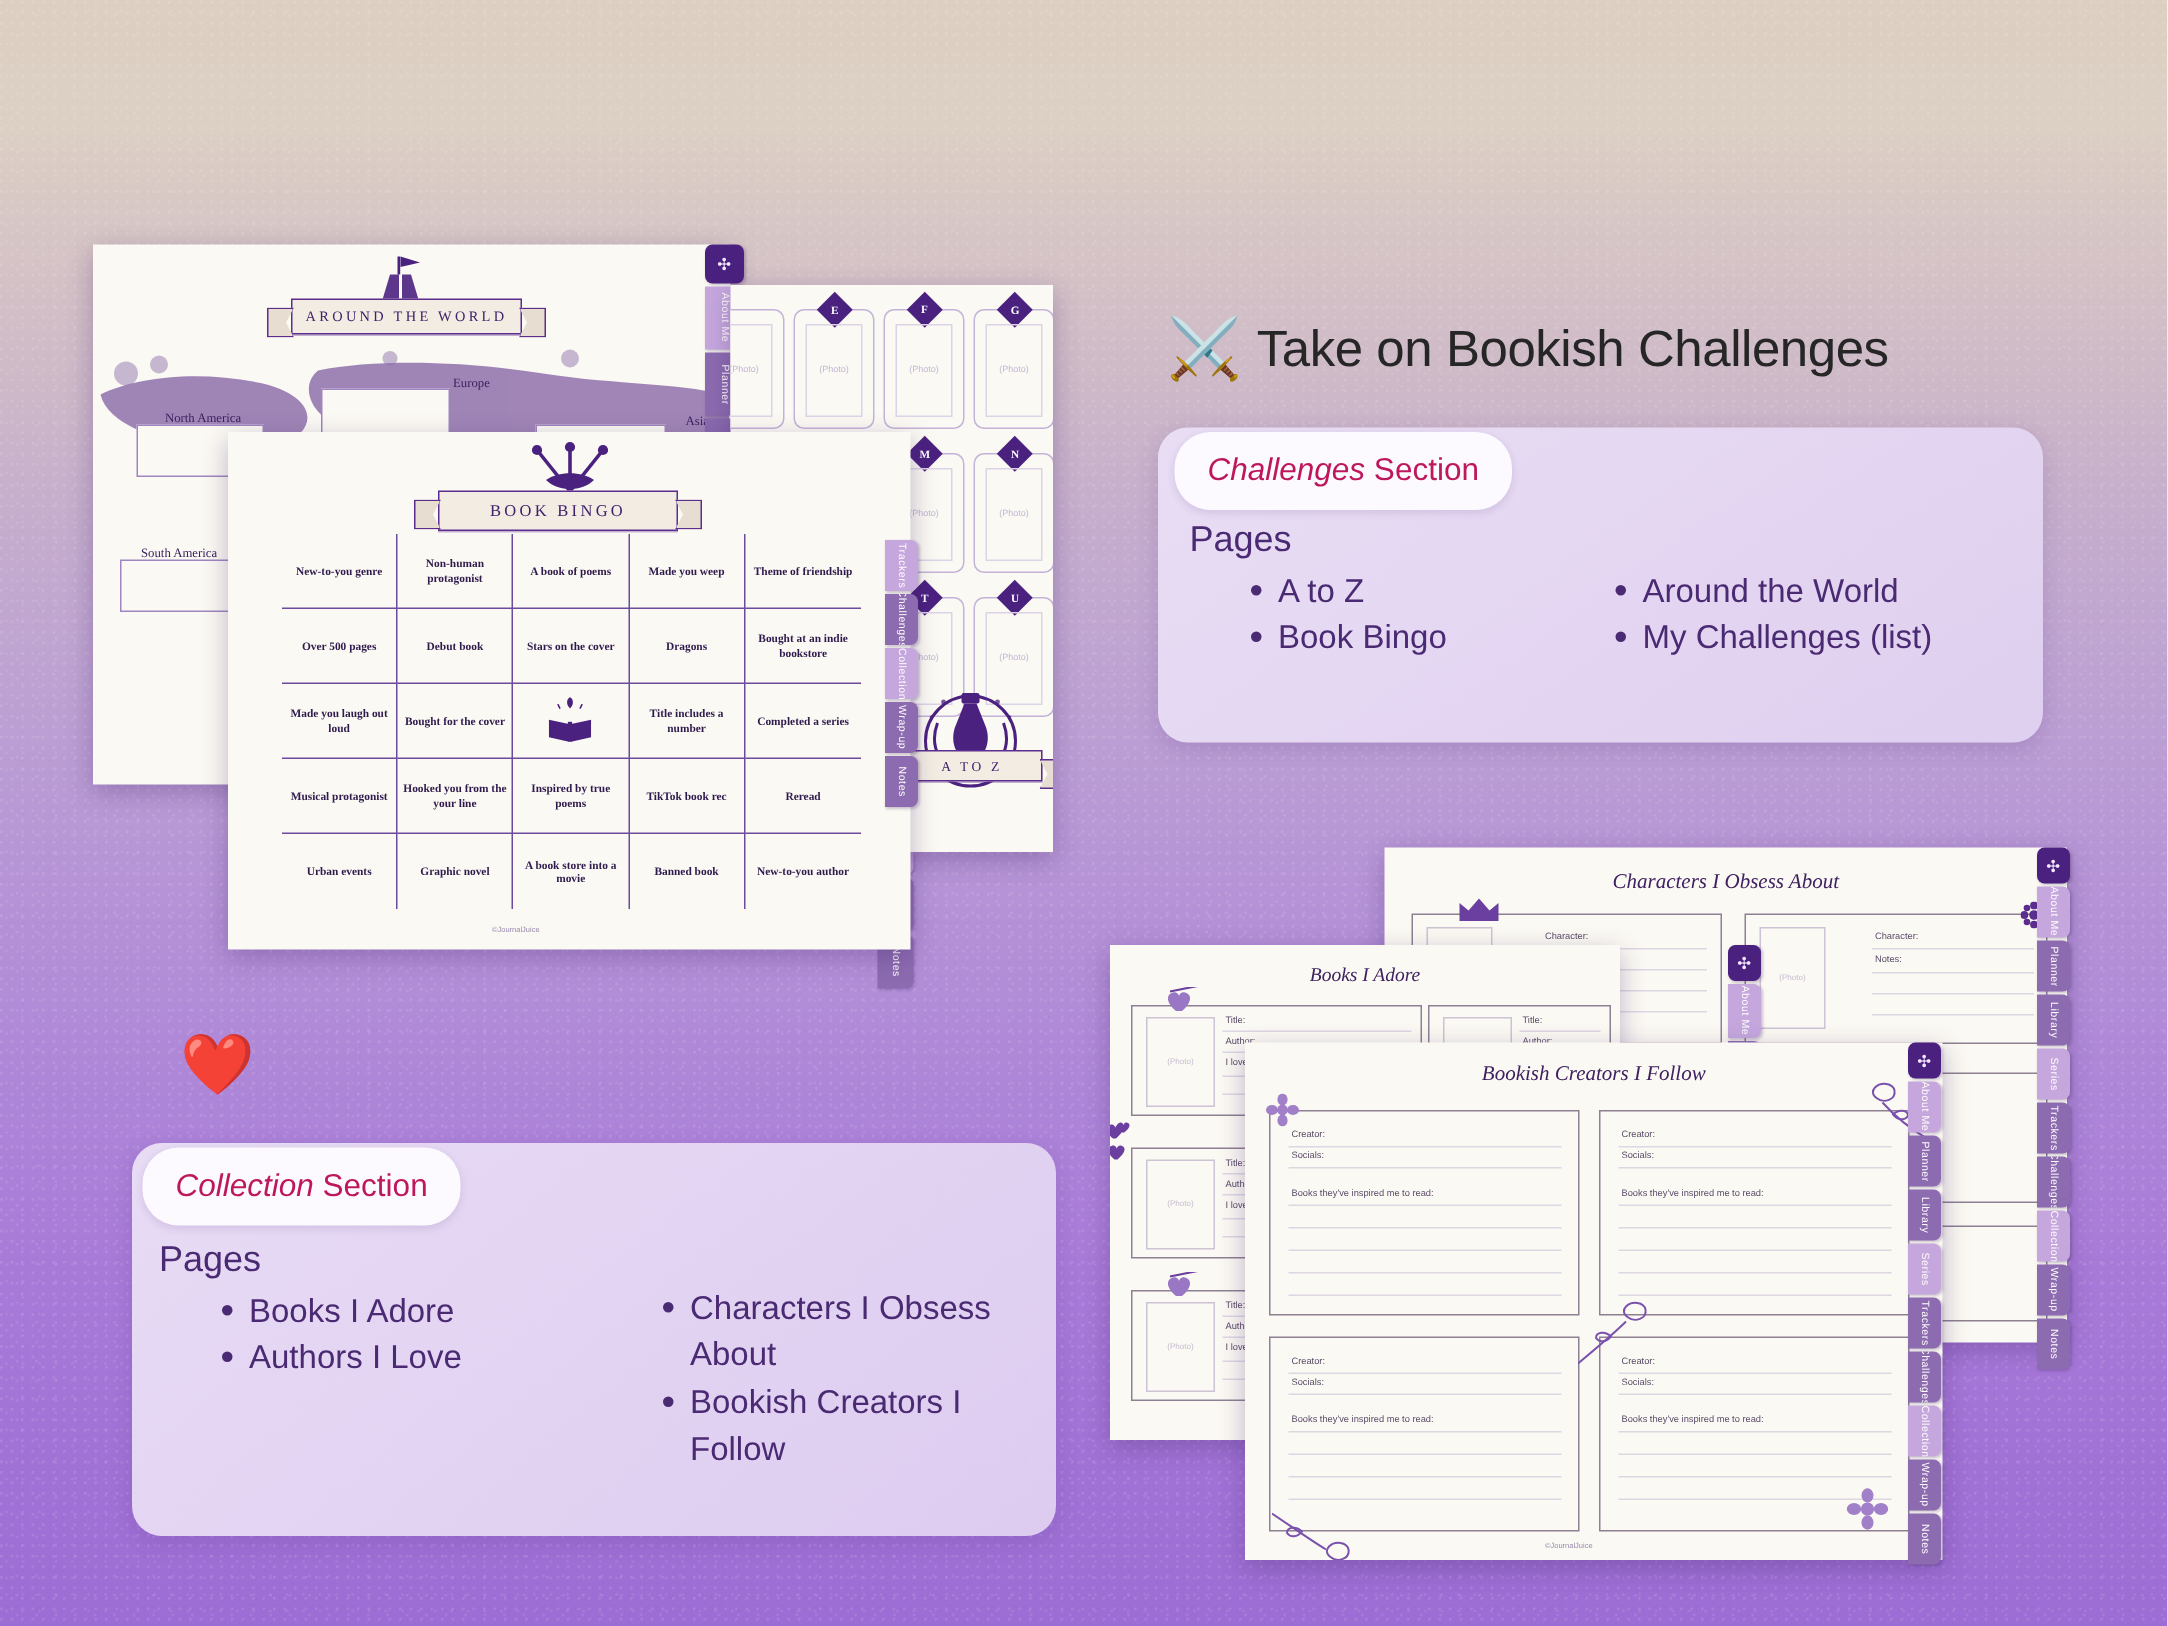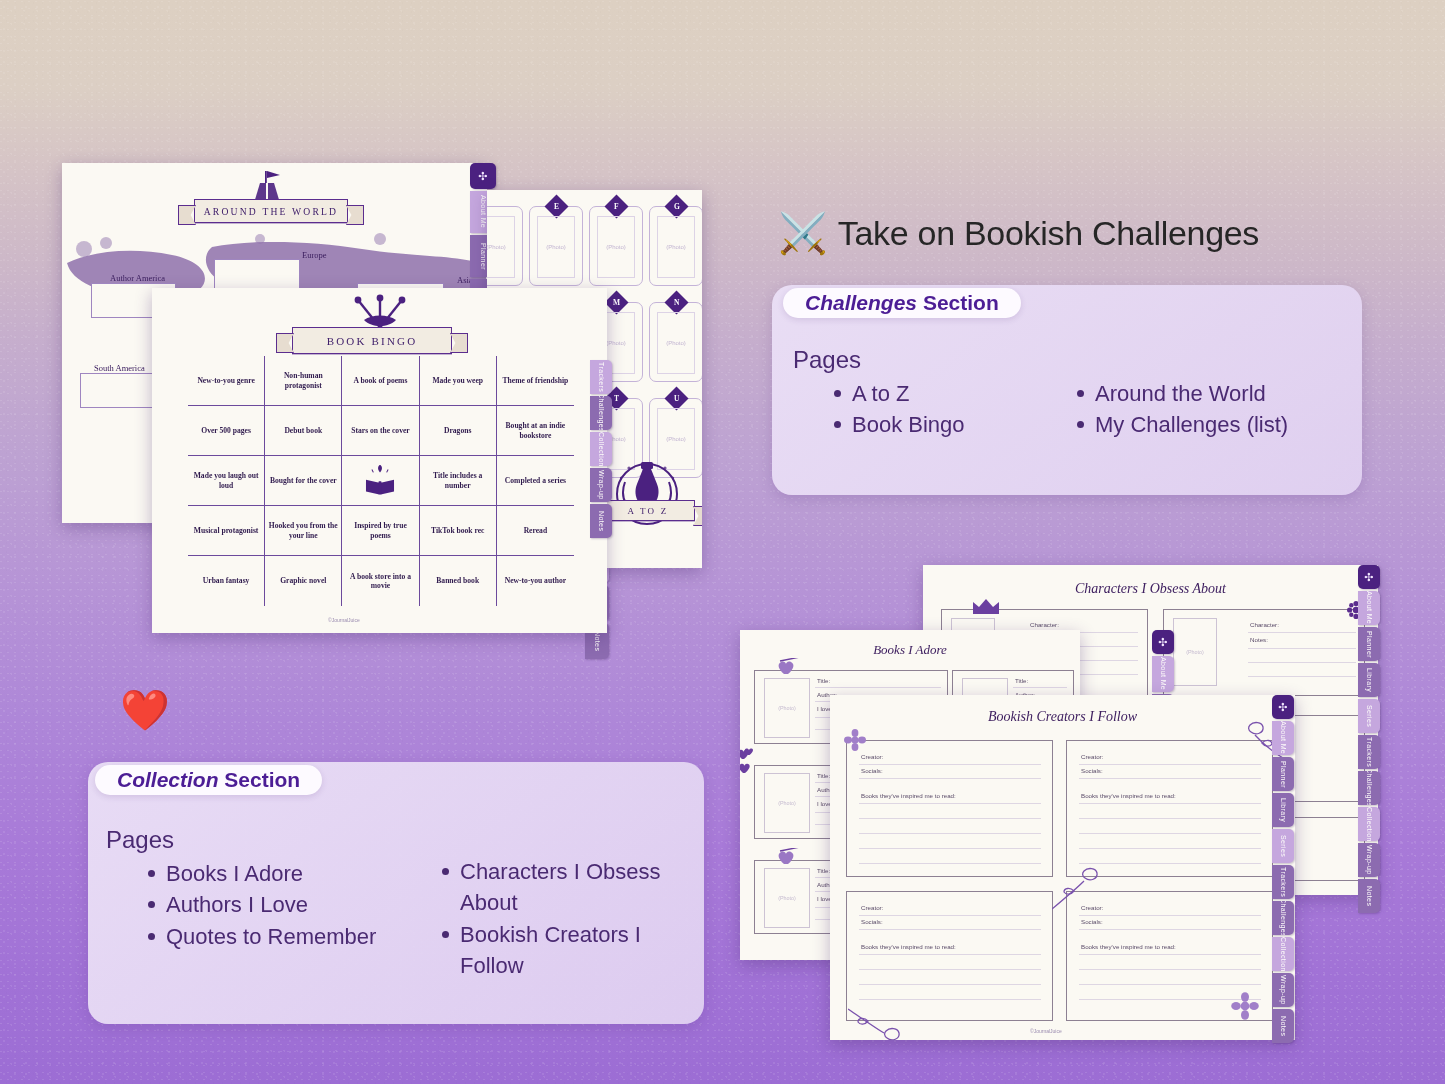--- a/index.html
+++ b/index.html
@@ -150,22 +150,22 @@
   .head-emoji{font-size:40px;line-height:1;}
   .head-text{font-size:34px;color:#262626;letter-spacing:-.3px;}
 
   .card{
     position:absolute;border-radius:20px;
     background:linear-gradient(135deg,rgba(234,223,246,.96),rgba(226,211,242,.92));
     box-shadow:0 4px 14px rgba(80,45,120,.18);
   }
   .pill{
     position:absolute;background:#fdfaff;border-radius:24px;
-    padding:3px 22px;box-shadow:0 2px 6px rgba(80,45,120,.14);
-    font-size:21px;color:#4c1d95;font-weight:bold;white-space:nowrap;
+    padding:14px 22px;box-shadow:0 2px 6px rgba(80,45,120,.14);
+    font-size:21px;color:#be185d;font-weight:normal;white-space:nowrap;
   }
   .pill i{font-style:italic;}
   .pages-lbl{position:absolute;font-size:24px;color:#4a2a72;}
   ul.plist{margin:0;padding:0 0 0 22px;list-style:none;}
   ul.plist li{
     position:relative;font-size:22px;color:#4a2a72;line-height:1.43;
     padding-left:18px;
   }
   ul.plist li:before{
     content:"";position:absolute;left:0;top:12px;width:7px;height:7px;
@@ -211,21 +211,21 @@
       <g fill="#4b2180">
         <rect x="27" y="2" width="1.8" height="12"></rect>
         <path d="M29 2 L42 6 L29 9Z"></path>
         <path d="M22 14 L28 14 L28 34 L16 34Z" opacity=".9"></path>
         <path d="M30 14 L36 14 L42 34 L30 34Z" opacity=".9"></path>
         <path d="M10 34 L48 34 L41 42 L17 42Z"></path>
       </g>
     </svg>
     <div class="banner" style="position:absolute;left:132px;top:36px;width:152px;height:22px;font-size:9.6px;">AROUND THE WORLD</div>
 
-    <div class="wlbl" style="left:48px;top:110px;">Author America</div>
+    <div class="wlbl" style="left:48px;top:110px;">North America</div>
     <div class="wbox" style="left:29px;top:120px;width:83px;height:33px;"></div>
 
     <div class="wlbl" style="left:240px;top:87px;">Europe</div>
     <div class="wbox" style="left:152px;top:96px;width:84px;height:33px;"></div>
 
     <div class="wlbl" style="left:395px;top:112px;">Asia</div>
     <div class="wbox" style="left:295px;top:120px;width:85px;height:33px;"></div>
 
     <div class="wlbl" style="left:32px;top:200px;">South America</div>
     <div class="wbox" style="left:18px;top:210px;width:84px;height:33px;"></div>
@@ -366,21 +366,21 @@
       </div>
       <div class="bcell">Title includes a number</div>
       <div class="bcell">Completed a series</div>
 
       <div class="bcell">Musical protagonist</div>
       <div class="bcell">Hooked you from the your line</div>
       <div class="bcell">Inspired by true poems</div>
       <div class="bcell">TikTok book rec</div>
       <div class="bcell">Reread</div>
 
-      <div class="bcell">Urban fantasy</div>
+      <div class="bcell">Urban events</div>
       <div class="bcell">Graphic novel</div>
       <div class="bcell">A book store into a movie</div>
       <div class="bcell">Banned book</div>
       <div class="bcell">New-to-you author</div>
     </div>
     <div class="copyright">©JournalJuice</div>
   </div>
 
   <div class="tabs" style="left:590px;top:360px;width:22px;z-index:21;">
     <div class="tab light" style="height:34px;">Trackers</div>
@@ -640,21 +640,20 @@
   </div>
 
   <div class="card" style="left:88px;top:762px;width:616px;height:262px;"></div>
   <div class="pill" style="left:95px;top:765px;">
     <i>Collection</i><span> Section</span>
   </div>
   <div class="pages-lbl" style="left:106px;top:826px;">Pages</div>
   <ul class="plist" style="position:absolute;left:126px;top:858px;width:300px;">
     <li>Books I Adore</li>
     <li>Authors I Love</li>
-    <li>Quotes to Remember</li>
   </ul>
   <ul class="plist" style="position:absolute;left:420px;top:856px;width:250px;">
     <li>Characters I Obsess About</li>
     <li>Bookish Creators I Follow</li>
   </ul>
 
 
 </div>
 
 </body></html>

